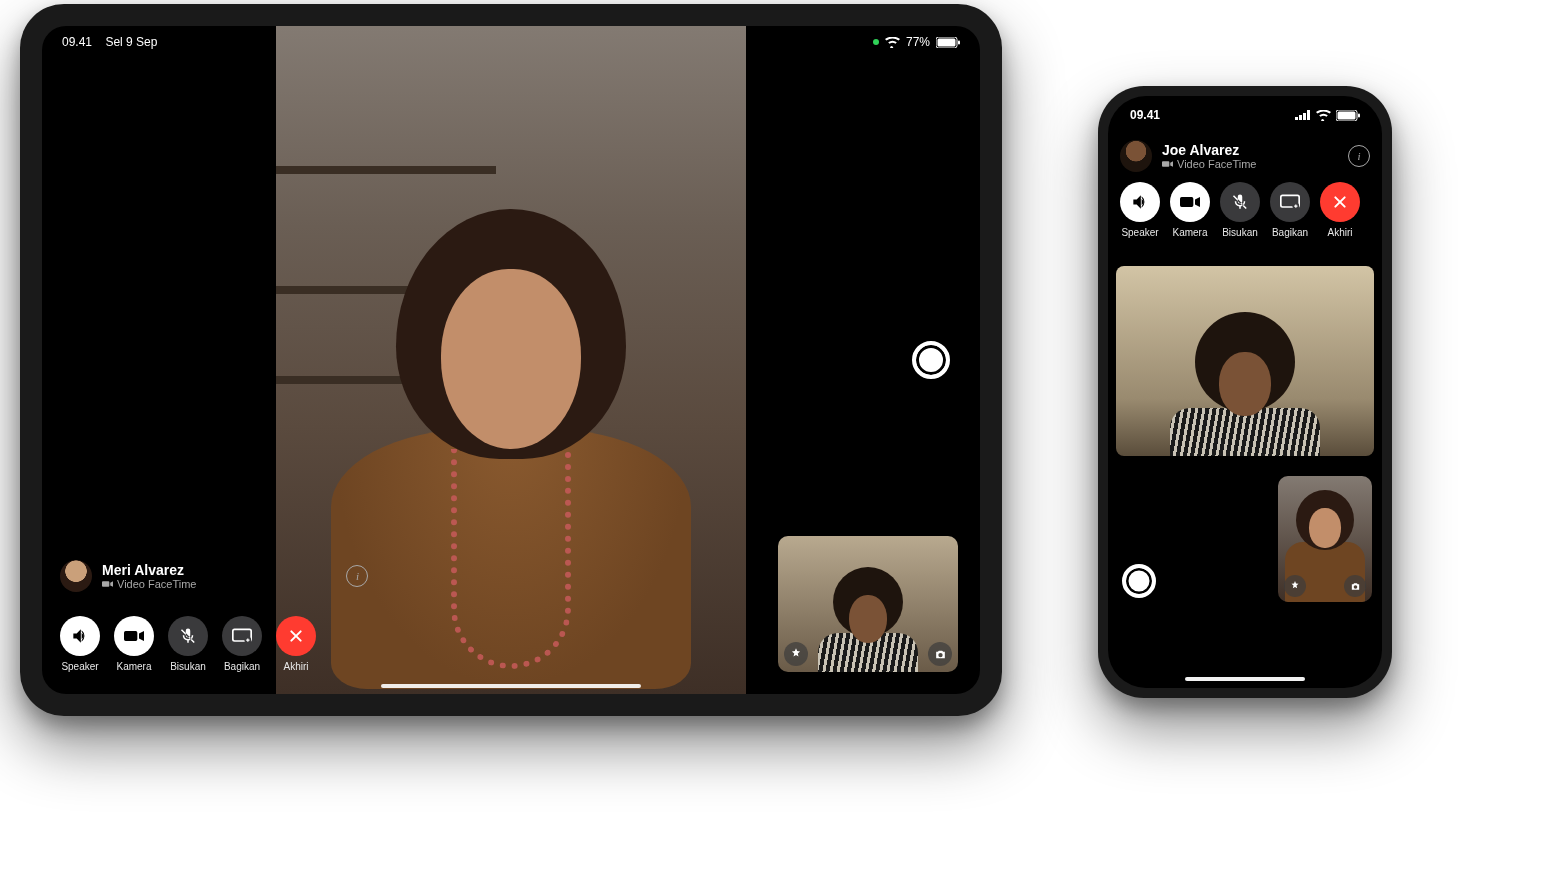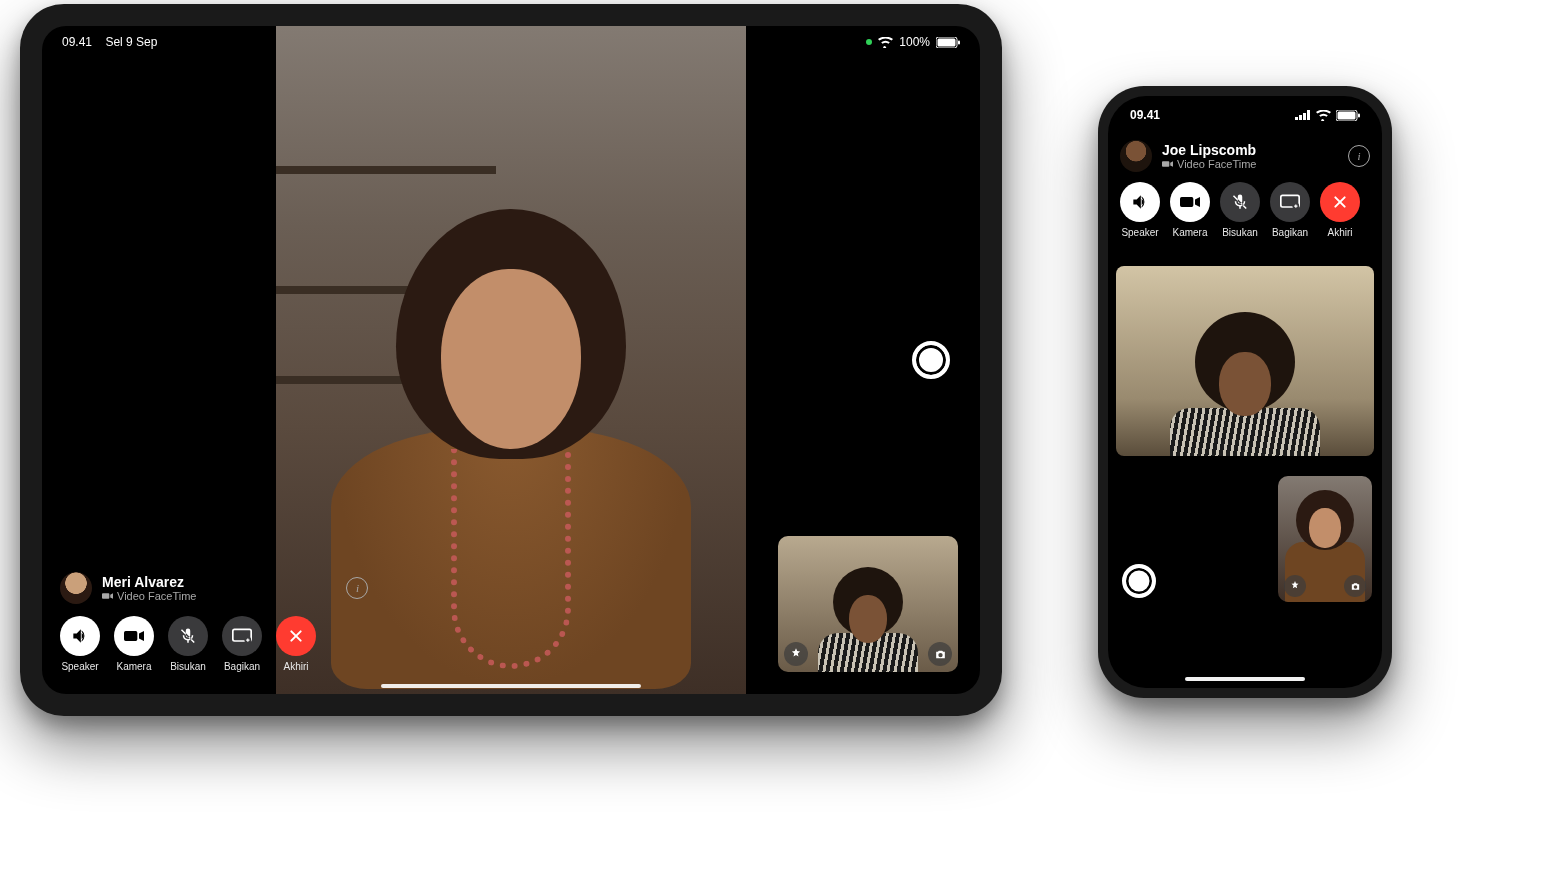--- a/index.html
+++ b/index.html
@@ -131,21 +131,21 @@
     color:#fff;
   }
   .pip-btn.left{left:6px;} .pip-btn.right{right:6px;}
 
   
   .overlay {
     position:absolute; left:18px; bottom:22px;
     color:#fff;
     z-index:15;
   }
-  .caller-row { display:flex; align-items:center; gap:10px; margin-bottom:12px; }
+  .caller-row { display:flex; align-items:center; gap:10px; margin-bottom:24px; }
   .avatar {
     width:32px;height:32px;border-radius:50%;
     background:radial-gradient(circle at 50% 35%, #caa07a 0 40%, #2b1a12 42% 100%);
     flex-shrink:0;
   }
   .caller-name { font-size:14px; font-weight:600; }
   .caller-sub { font-size:11px; color:#a8a8a8; display:flex; align-items:center; gap:4px; }
   .info-btn {
     width:22px;height:22px;border-radius:50%;border:1.4px solid #a8a8a8;
     display:flex;align-items:center;justify-content:center;
@@ -254,21 +254,21 @@
         <span>&nbsp;&nbsp;</span>
         <span>Sel 9 Sep</span>
       </div>
       <div class="right">
         <span class="dot-green"></span>
         <span class="wifi-ic">
           <svg width="15" height="11" viewBox="0 0 15 11">
               <path fill="#fff" d="M7.5 9.4a1.4 1.4 0 100 2.2 1.4 1.4 0 000-2.2zm-3-2.6a5.2 5.2 0 016 0l1.3-1.5a7.2 7.2 0 00-8.6 0zM1.4 3.6a11 11 0 0112.2 0L15 2a13 13 0 00-15 0z"></path>
             </svg>
         </span>
-        <span>100%</span>
+        <span>77%</span>
         <span class="batt-ic">
           <svg width="24" height="11" viewBox="0 0 24 11">
               <rect x="0" y="0" width="21" height="11" rx="2.5" fill="none" stroke="#fff" stroke-width="1"></rect>
               <rect x="1.5" y="1.5" width="18" height="8" rx="1.5" fill="#fff"></rect>
               <rect x="22" y="3.5" width="2" height="4" rx="1" fill="#fff"></rect>
             </svg>
         </span>
       </div>
     </div>
 
@@ -395,21 +395,21 @@
               <rect x="22" y="3.5" width="2" height="4" rx="1" fill="#fff"></rect>
             </svg>
         </span>
       </div>
     </div>
 
     <div class="iphone-overlay">
       <div class="caller-row">
         <div class="avatar"></div>
         <div style="flex:1;">
-          <div class="caller-name">Joe Lipscomb</div>
+          <div class="caller-name">Joe Alvarez</div>
           <div class="caller-sub">
             <svg width="11" height="8" viewBox="0 0 24 16">
                 <path fill="#a8a8a8" d="M2 2h12a2 2 0 012 2v8a2 2 0 01-2 2H2a2 2 0 01-2-2V4a2 2 0 012-2zm16 3l6-3v12l-6-3z"></path>
               </svg>
             <span>Video FaceTime</span>
           </div>
         </div>
         <div class="info-btn">i</div>
       </div>
       <div class="controls-row">

